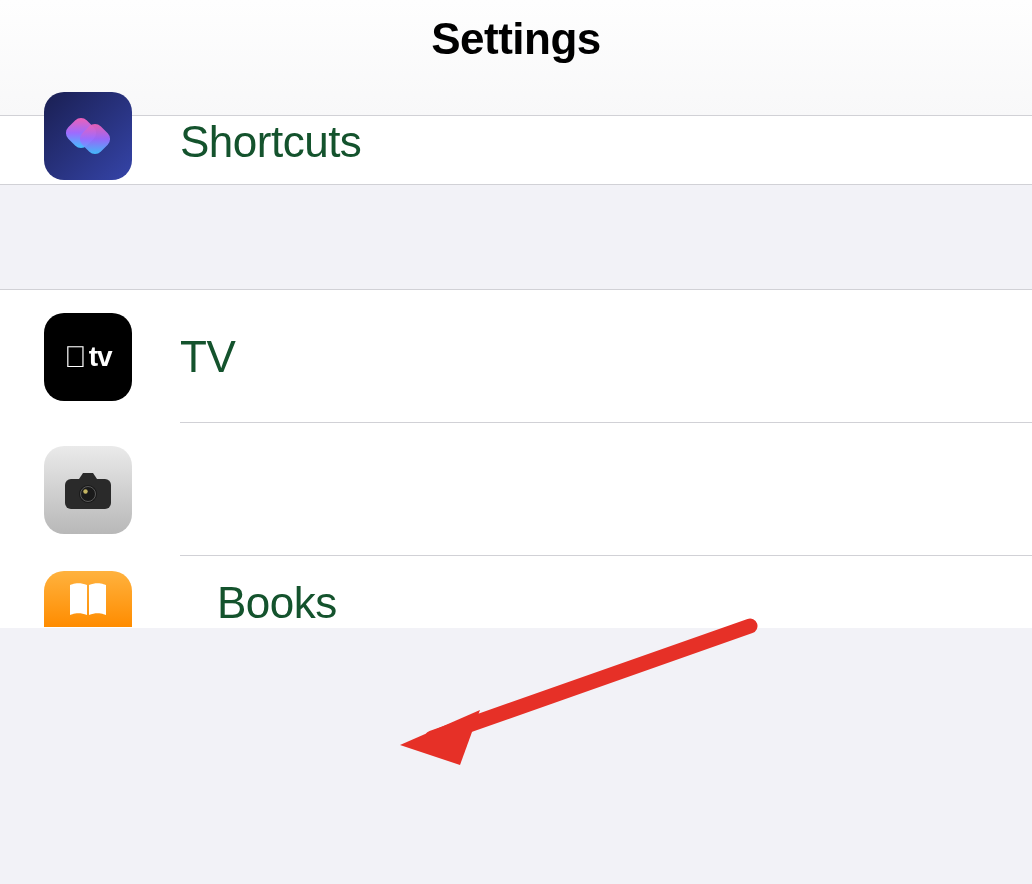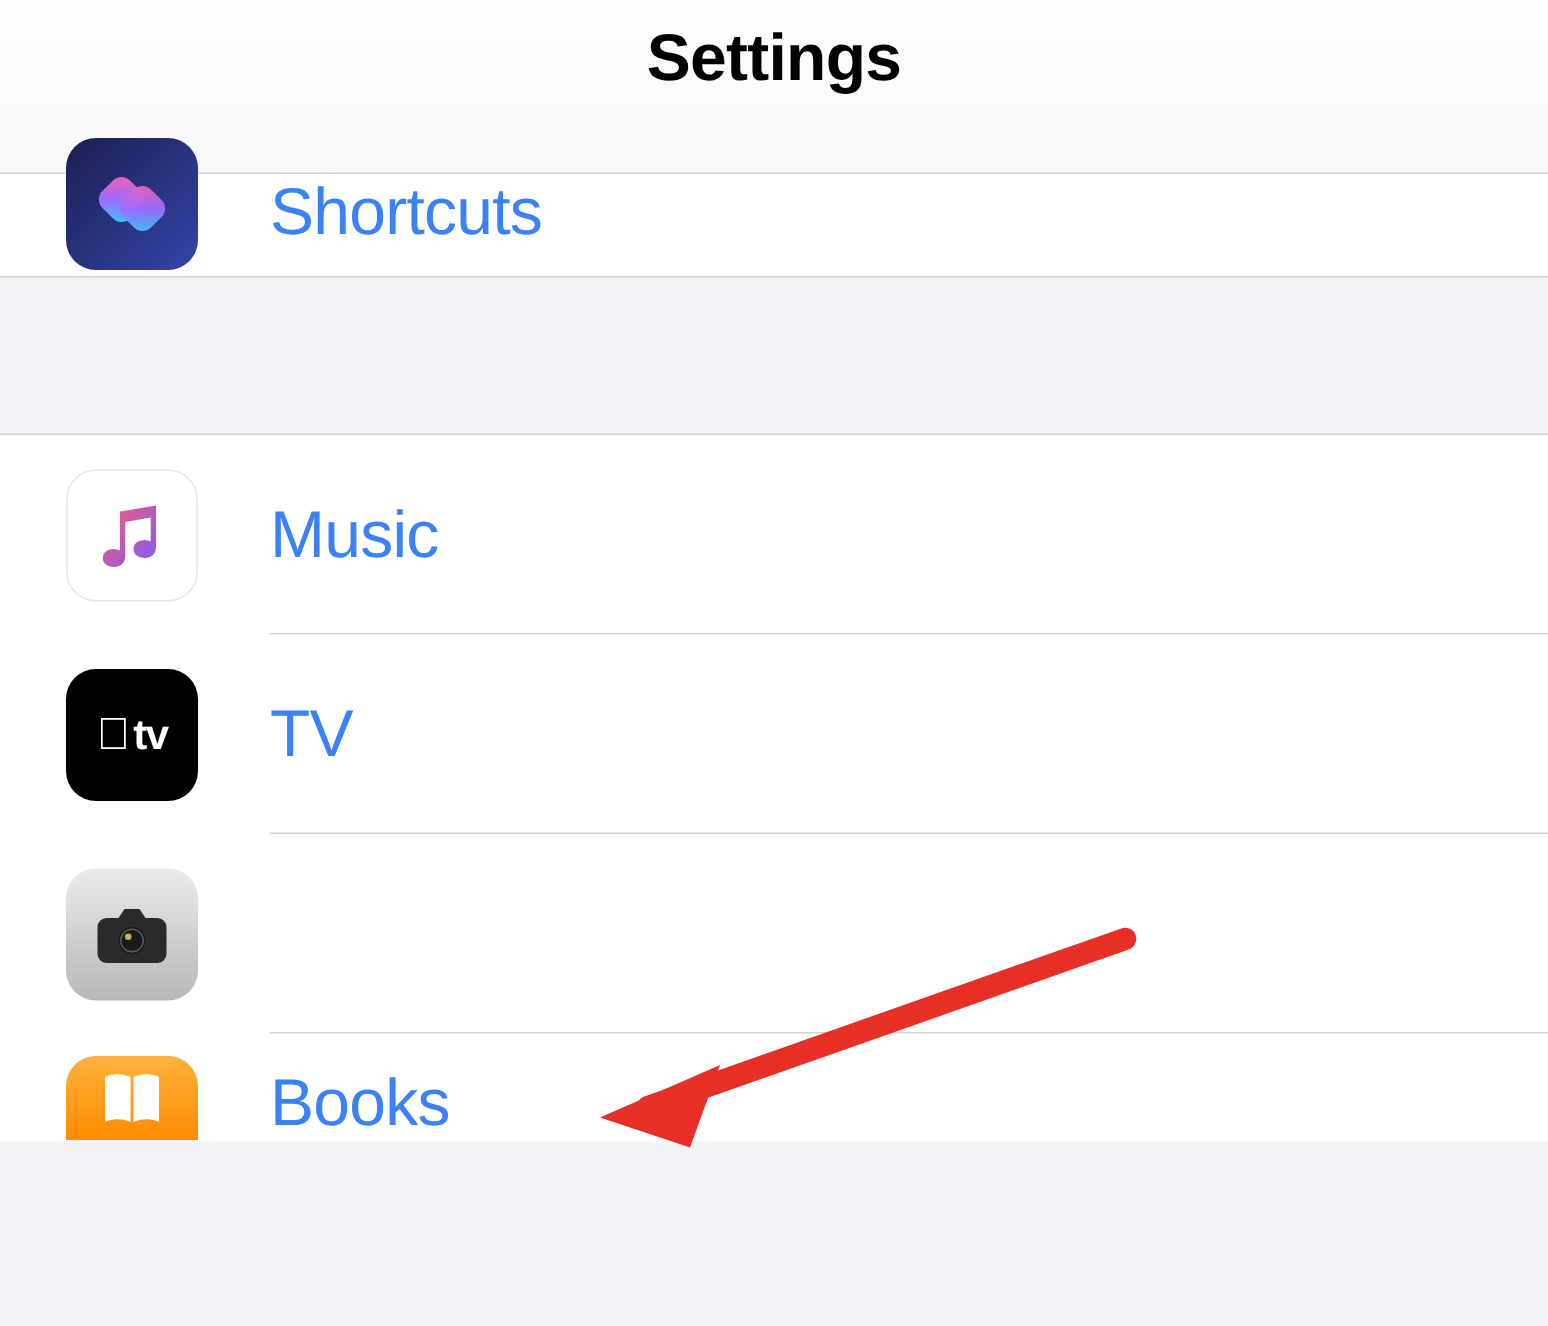--- a/index.html
+++ b/index.html
@@ -66,21 +66,21 @@
       border-radius: 20px;
       margin-right: 48px;
       flex-shrink: 0;
       display: flex;
       align-items: center;
       justify-content: center;
       overflow: hidden;
     }
     .row-label {
       font-size: 44px;
-      color: #3b82f6;
+      color: #14532d;
       font-weight: 400;
       letter-spacing: -0.5px;
     }
     .spacer {
       height: 106px;
       background: #f2f2f7;
       border-top: 1px solid #d1d1d6;
       border-bottom: 1px solid #d1d1d6;
     }
     
@@ -130,20 +130,21 @@
     }
     .icon-camera svg { width: 58px; height: 58px; }
     
     .icon-books {
       background: linear-gradient(to bottom, #ffb23e 0%, #ff8c00 100%);
     }
     .icon-books svg { width: 56px; height: 56px; }
     
     .row-books {
       min-height: 60px;
+      gap: 37px;
     }
     .row-books .icon-box {
       margin-top: 14px;
       height: 56px;
       border-radius: 20px 20px 0 0;
     }
     .row-books .row-label {
       margin-top: 22px;
     }
     
@@ -176,34 +177,20 @@
       </svg>
     </div>
     <div class="row-label">Shortcuts</div>
   </div>
 </div>
 
 <div class="spacer"></div>
 
 <div class="group">
 
-  <div class="row row-separator">
-    <div class="icon-box icon-music">
-      <svg viewBox="0 0 56 56">
-        <defs>
-          <linearGradient id="mg" x1="0" y1="0" x2="1" y2="1">
-            <stop offset="0" stop-color="#fb5b73"></stop>
-            <stop offset="1" stop-color="#7a5cfa"></stop>
-          </linearGradient>
-        </defs>
-        <path d="M 20 12 L 44 8 L 44 36 C 44 40 41 43 36.5 43 C 32 43 29 40.5 29 37 C 29 33.5 32 31 36.5 31 C 38 31 39.5 31.5 40.5 32 L 40.5 16 L 23.5 19 L 23.5 42 C 23.5 46 20.5 49 16 49 C 11.5 49 8.5 46.5 8.5 43 C 8.5 39.5 11.5 37 16 37 C 17.5 37 19 37.5 20 38 Z" fill="url(#mg)"></path>
-      </svg>
-    </div>
-    <div class="row-label">Music</div>
-  </div>
 
   <div class="row row-separator">
     <div class="icon-box icon-tv">
       <div class="icon-tv-inner">
         <span class="icon-tv-apple"></span>
         <span class="icon-tv-text">tv</span>
       </div>
     </div>
     <div class="row-label">TV</div>
   </div>

